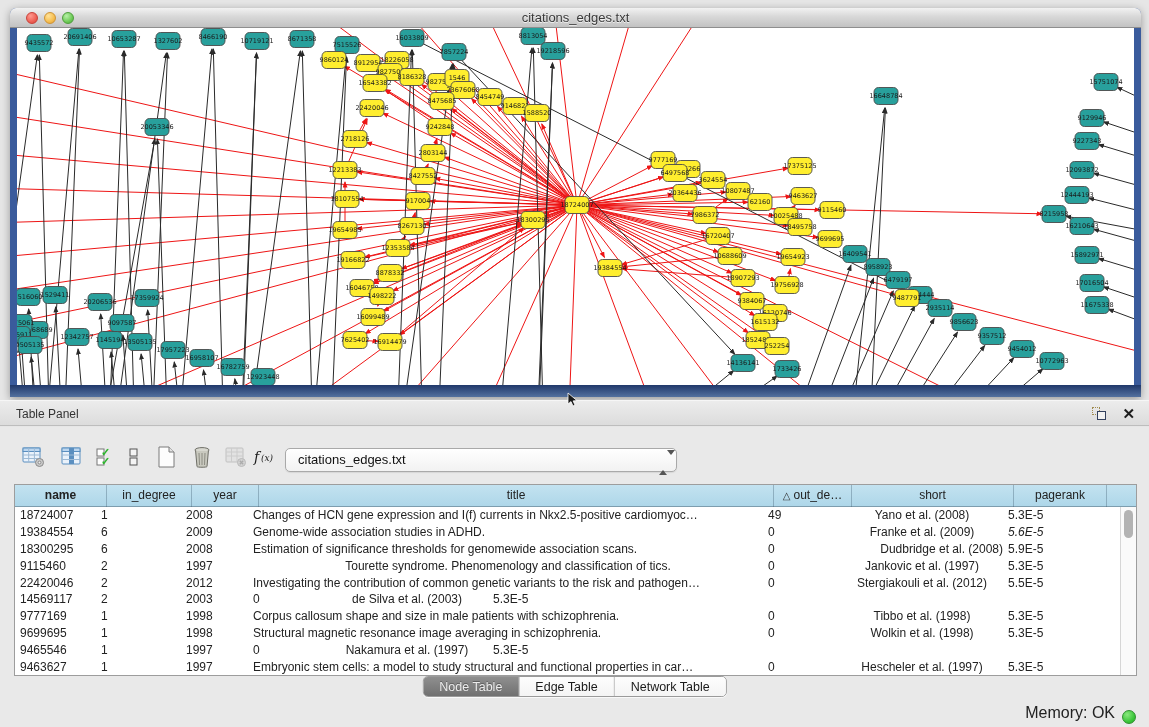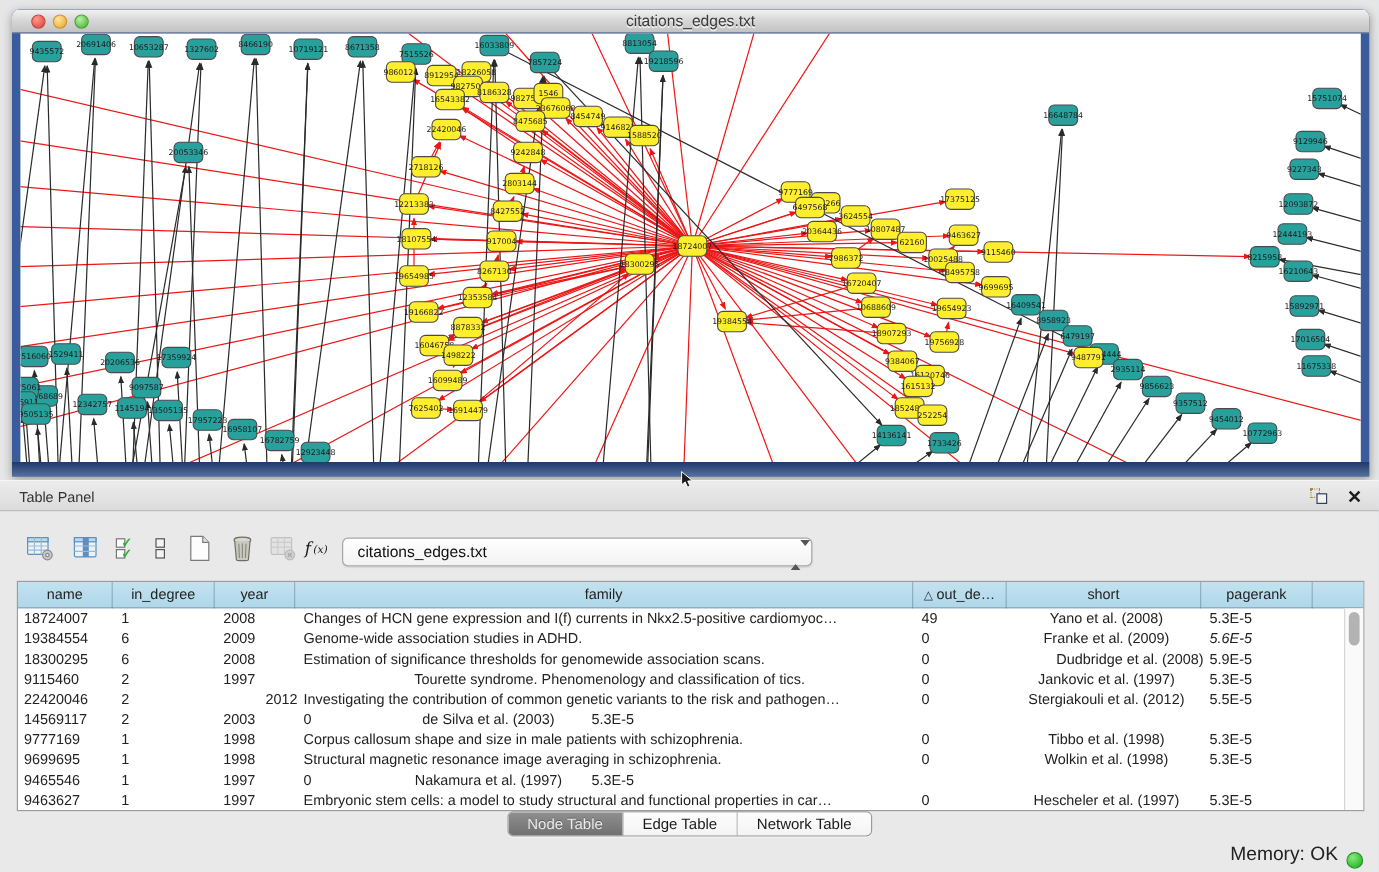--- a/index.html
+++ b/index.html
@@ -819,24 +819,24 @@
     <div id="table-combo">
       <span>citations_edges.txt</span>
       <span id="combo-arrows">
         <span class="up"></span><span class="dn"></span>
       </span>
     </div>
   </div>
 
   <div id="table-wrap">
     <div id="thead">
-        <div class="th" style="width: 79px;"><span>name</span></div>
+        <div class="th" style="width: 92px; font-weight: bold;"><span>name</span></div>
         <div class="th" style="width: 85px;"><span>in_degree</span></div>
         <div class="th" style="width: 67px;"><span>year</span></div>
-        <div class="th" style="width: 515px;"><span>family</span></div>
+        <div class="th" style="width: 515px;"><span>title</span></div>
         <div class="th" style="width: 78px;"><span class="sort">△</span><span>out_de…</span></div>
         <div class="th" style="width: 162px;"><span>short</span></div>
         <div class="th" style="width: 93px;"><span>pagerank</span></div>
       </div>
     <div id="tbody">
         <div class="tr">
           <div class="td" style="width: 81px;">18724007</div>
           <div class="td" style="width: 85px;">1</div>
           <div class="td" style="width: 67px;">2008</div>
           <div class="td" style="width: 515px;">Changes of HCN gene expression and I(f) currents in Nkx2.5-positive cardiomyoc…</div>
@@ -867,21 +867,21 @@
           <div class="td" style="width: 85px;">2</div>
           <div class="td" style="width: 67px;">1997</div>
           <div class="td" style="width: 515px; text-align: center;">Tourette syndrome. Phenomenology and classification of tics.</div>
           <div class="td" style="width: 78px;">0</div>
           <div class="td c-short" style="width: 162px;">Jankovic et al. (1997)</div>
           <div class="td" style="width: 93px;">5.3E-5</div>
         </div>
         <div class="tr">
           <div class="td" style="width: 81px;">22420046</div>
           <div class="td" style="width: 85px;">2</div>
-          <div class="td" style="width: 67px; text-align: right;">2012</div>
+          <div class="td" style="width: 67px;">2012</div>
           <div class="td" style="width: 515px;">Investigating the contribution of common genetic variants to the risk and pathogen…</div>
           <div class="td" style="width: 78px;">0</div>
           <div class="td c-short" style="width: 162px;">Stergiakouli et al. (2012)</div>
           <div class="td" style="width: 93px;">5.5E-5</div>
         </div>
         <div class="tr">
           <div class="td" style="width: 81px;">14569117</div>
           <div class="td" style="width: 85px;">2</div>
           <div class="td" style="width: 67px;">2003</div>
           <div class="td" style="width: 78px;">0</div>

